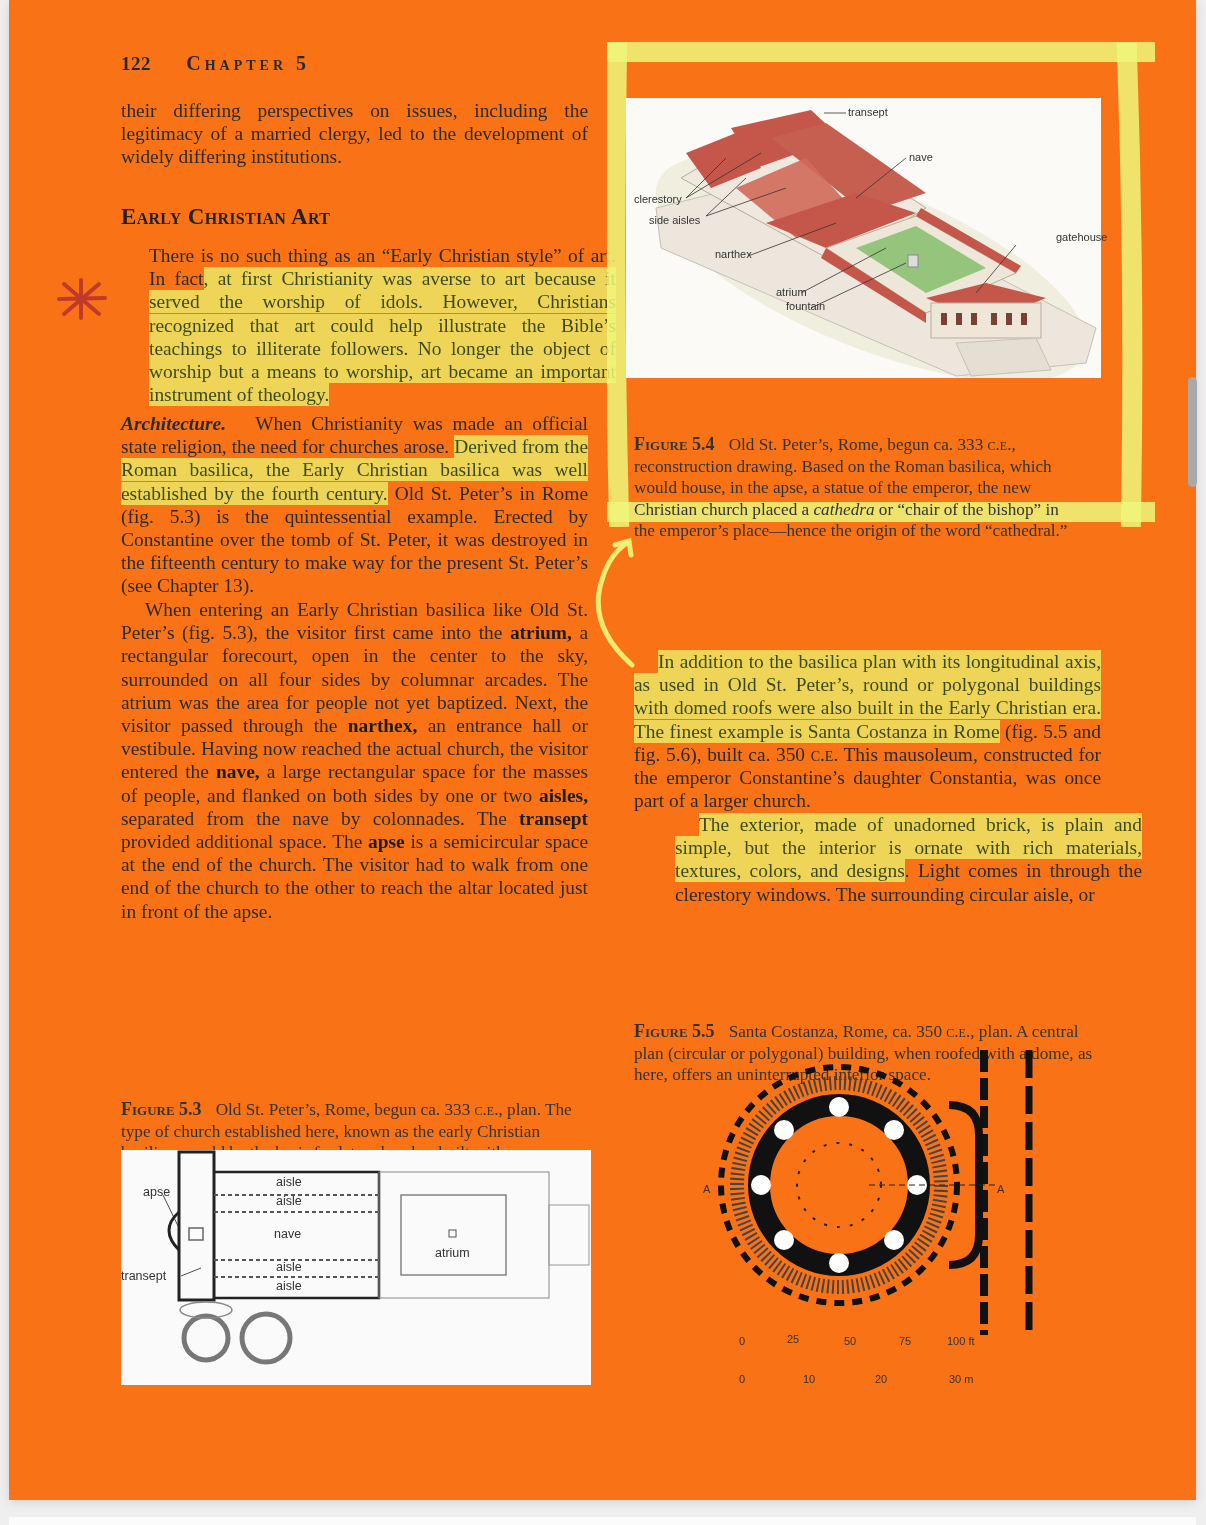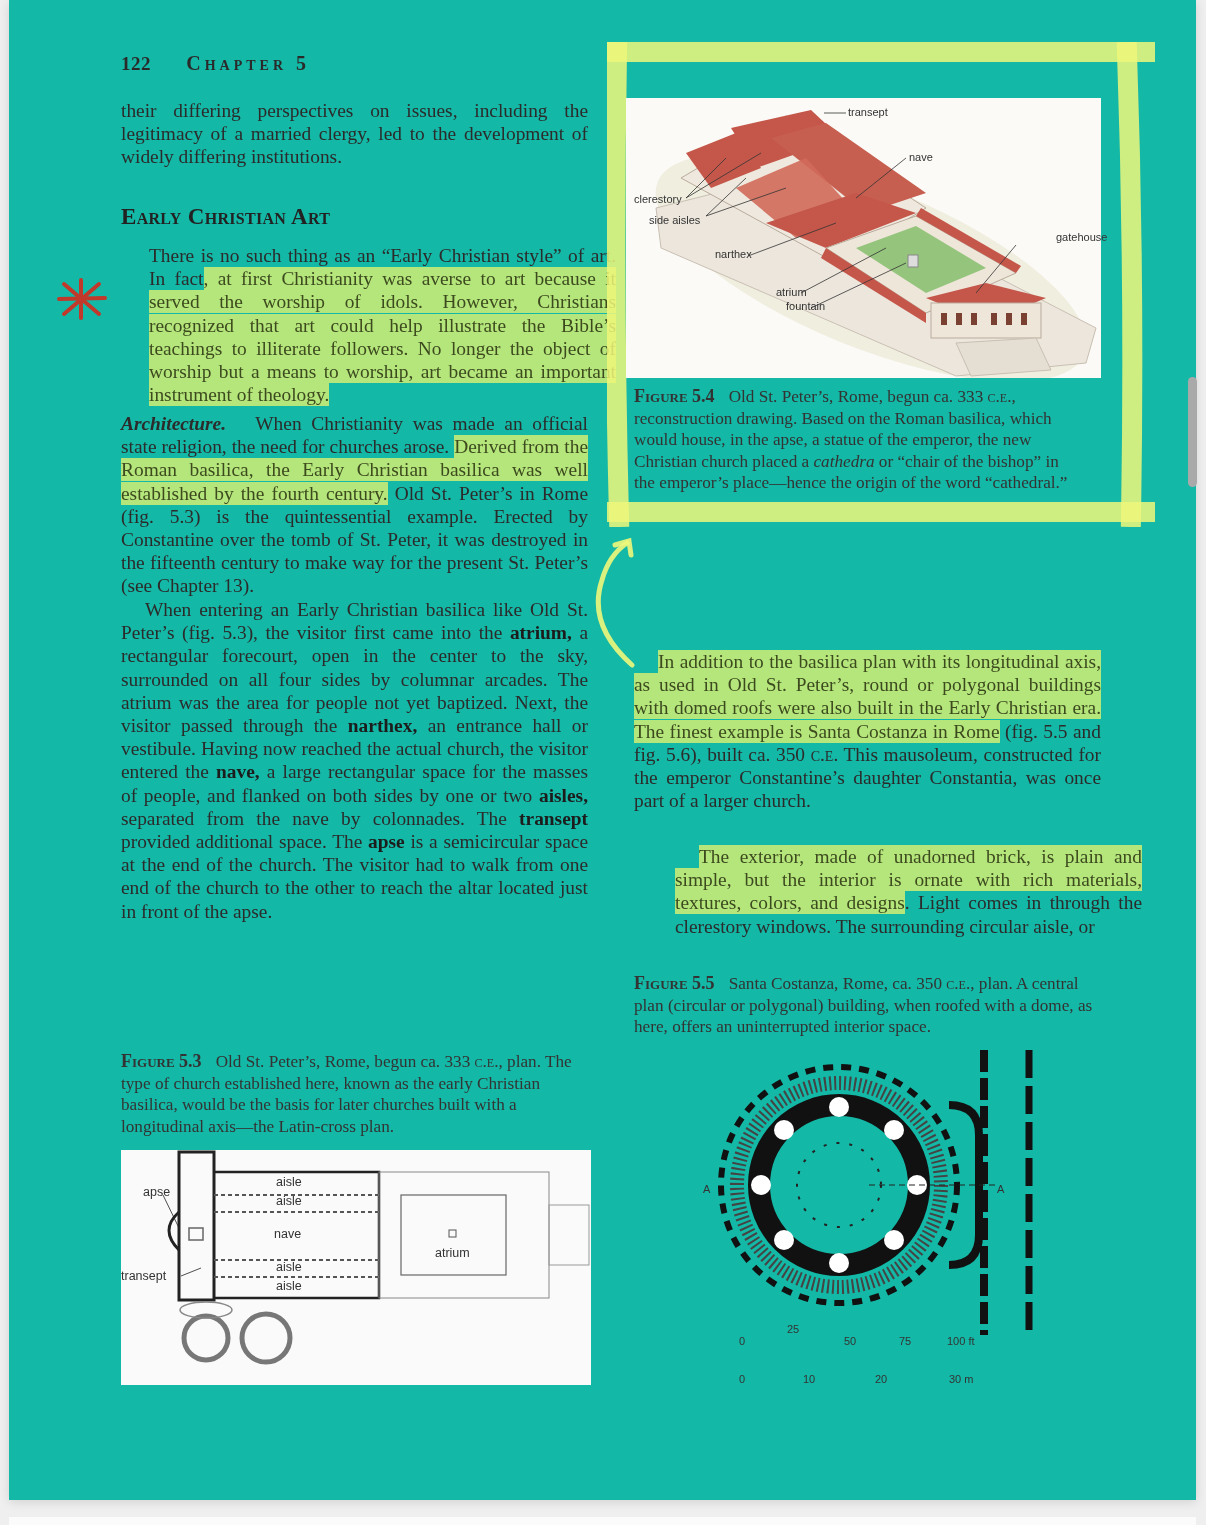--- a/index.html
+++ b/index.html
@@ -4,39 +4,39 @@
 <style>
   html, body { margin:0; padding:0; }
   body {
     width:1206px; height:1525px; position:relative; overflow:hidden;
     background:#efefef;
     font-family:"Liberation Serif","DejaVu Serif",serif;
     color:#2a2a2a;
   }
   .page {
     position:absolute; left:9px; top:0; width:1187px; height:1500px;
-    background:#14b8a6;
+    background:#f97316;
     box-shadow:0 2px 10px rgba(0,0,0,0.12);
   }
   .page2 {
     position:absolute; left:9px; top:1517px; width:1187px; height:20px;
     background:#fbfbfb;
   }
   .abs { position:absolute; }
   .running-head { left:112px; top:52px; font-size:19px; font-weight:bold; letter-spacing:0.5px; }
   .running-head .pg { margin-right:30px; }
   .running-head .ch { font-variant:small-caps; letter-spacing:4px; font-size:20px; }
   .body-text { font-size:19.4px; line-height:23.2px; color:#2b2b2b; text-align:justify; }
   .col-left { left:112px; width:467px; }
   .col-right { left:625px; width:467px; }
   .hl { background:rgba(234,246,110,0.75); color:#3d4a1e; padding:1px 0; box-decoration-break:clone; -webkit-box-decoration-break:clone; }
   .section-head { left:112px; top:204px; font-size:23px; font-weight:bold; font-variant:small-caps; letter-spacing:0.3px; color:#222; }
   .indent { text-indent:24px; }
   b { font-weight:bold; color:#1c1c1c; }
-  .caption { font-size:17.2px; line-height:21.5px; color:#333; }
+  .caption { font-size:17.2px; line-height:21.5px; color:#333;margin-top:48px; }
   .caption .fig { font-variant:small-caps; font-weight:bold; font-size:18px; margin-right:14px; }
   .sc { font-variant:small-caps; }
   .asterisk { left:44px; top:276px; width:56px; height:46px; }
   .frame { left:598px; top:42px; width:548px; height:485px; }
   .arrow { left:578px; top:535px; width:60px; height:135px; }
   .illustration { left:617px; top:98px; width:475px; height:280px; background:#fbfaf6; }
   .ill-label { position:absolute; font-family:"Liberation Sans","DejaVu Sans",sans-serif; font-size:11px; color:#333; }
   .plan1 { left:112px; top:1150px; width:470px; height:235px; background:#fafafa; }
   .plan-label { position:absolute; font-family:"Liberation Sans","DejaVu Sans",sans-serif; font-size:12.5px; color:#333; }
   .plan2 { left:690px; top:1045px; width:350px; height:345px; }
@@ -148,21 +148,21 @@
   <svg class="abs arrow" viewBox="0 0 60 135">
     <g stroke="#eef77a" stroke-width="5" fill="none" stroke-linecap="round" stroke-opacity="0.9">
       <path d="M45 130 Q0 90 15 45 Q22 20 40 8"></path>
       <path d="M28 10 L42 6 L44 20"></path>
     </g>
   </svg>
 
 
   <div class="abs body-text col-right indent" style="top:650px;"><span class="hl">In addition to the basilica plan with its longitudinal axis, as used in Old St. Peter’s, round or polygonal buildings with domed roofs were also built in the Early Christian era. The finest example is Santa Costanza in Rome</span><span> (fig. 5.5 and fig. 5.6), built ca. 350 </span><span class="sc">c.e.</span><span> This mausoleum, constructed for the emperor Constantine’s daughter Constantia, was once part of a larger church.</span></div>
 
-  <div class="abs body-text col-right indent" style="top:845px;padding-left:41px;"><span class="hl">The exterior, made of unadorned brick, is plain and simple, but the interior is ornate with rich materials, textures, colors, and designs</span><span>. Light comes in through the clerestory windows. The surrounding circular aisle, or</span></div>
+  <div class="abs body-text col-right indent" style="top:813px;padding-left:41px;"><span class="hl">The exterior, made of unadorned brick, is plain and simple, but the interior is ornate with rich materials, textures, colors, and designs</span><span>. Light comes in through the clerestory windows. The surrounding circular aisle, or</span></div>
 
   <div class="abs caption col-right" style="top:973px;width:460px;"><span class="fig">Figure 5.5</span><span>Santa Costanza, Rome, ca. 350 </span><span class="sc">c.e.</span><span>, plan. A central plan (circular or polygonal) building, when roofed with a dome, as here, offers an uninterrupted interior space.</span></div>
 
   <div class="abs caption col-left" style="top:1051px;width:460px;"><span class="fig">Figure 5.3</span><span>Old St. Peter’s, Rome, begun ca. 333 </span><span class="sc">c.e.</span><span>, plan. The type of church established here, known as the early Christian basilica, would be the basis for later churches built with a longitudinal axis—the Latin-cross plan.</span></div>
 
   <div class="abs plan1">
     <svg width="470" height="235" viewBox="0 0 470 235">
       <g fill="none" stroke="#222">
 
         <rect x="58" y="2" width="35" height="148" stroke-width="3"></rect>
@@ -220,21 +220,21 @@
       <circle cx="140" cy="140" r="42" fill="none" stroke="#222" stroke-width="2" stroke-dasharray="3 10"></circle>
       <path d="M250 60 Q280 60 280 90 L280 190 Q280 220 250 220" fill="none" stroke="#111" stroke-width="8"></path>
       <line x1="285" y1="5" x2="285" y2="290" stroke="#111" stroke-width="8" stroke-dasharray="22 6"></line>
       <line x1="330" y1="5" x2="330" y2="290" stroke="#111" stroke-width="7" stroke-dasharray="28 8"></line>
       <line x1="170" y1="140" x2="300" y2="140" stroke="#222" stroke-width="1" stroke-dasharray="6 4"></line>
     </svg>
     <span class="scale-text" style="left:4px;top:138px;">A</span>
     <span class="scale-text" style="left:298px;top:138px;">A</span>
     <div>
       <span class="scale-text" style="left:40px;top:290px;">0</span>
-      <span class="scale-text" style="left:88px;top:278px;">25</span>
+      <span class="scale-text" style="left:88px;top:288px;">25</span>
       <span class="scale-text" style="left:145px;top:290px;">50</span>
       <span class="scale-text" style="left:200px;top:290px;">75</span>
       <span class="scale-text" style="left:248px;top:290px;">100 ft</span>
     </div>
     <div>
       <span class="scale-text" style="left:40px;top:328px;">0</span>
       <span class="scale-text" style="left:104px;top:328px;">10</span>
       <span class="scale-text" style="left:176px;top:328px;">20</span>
       <span class="scale-text" style="left:250px;top:328px;">30 m</span>
     </div>

